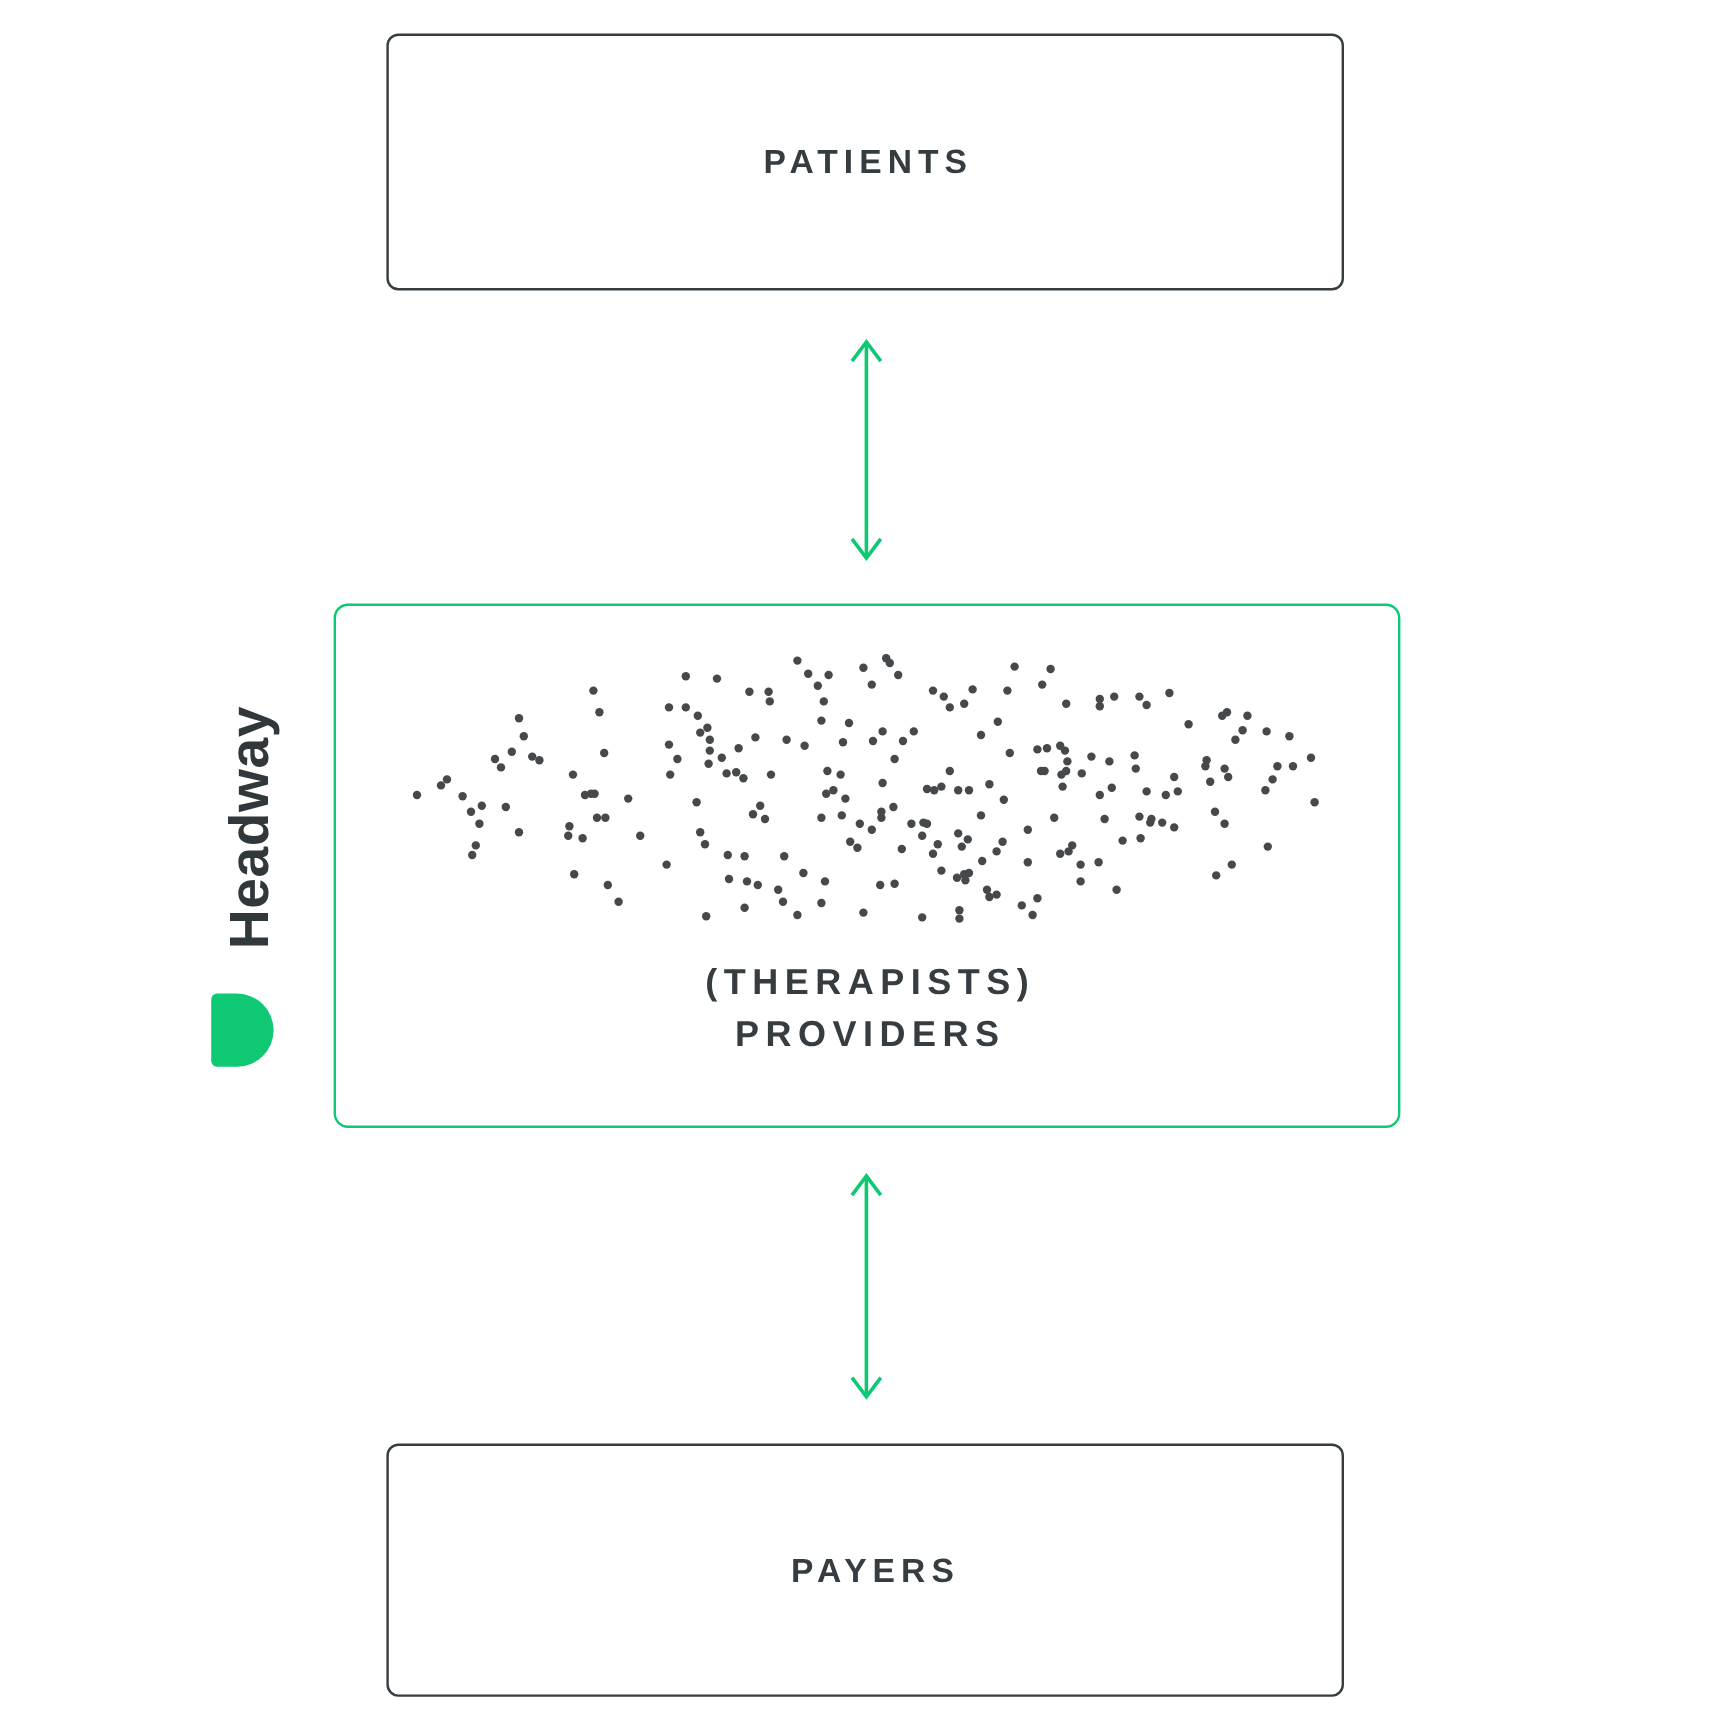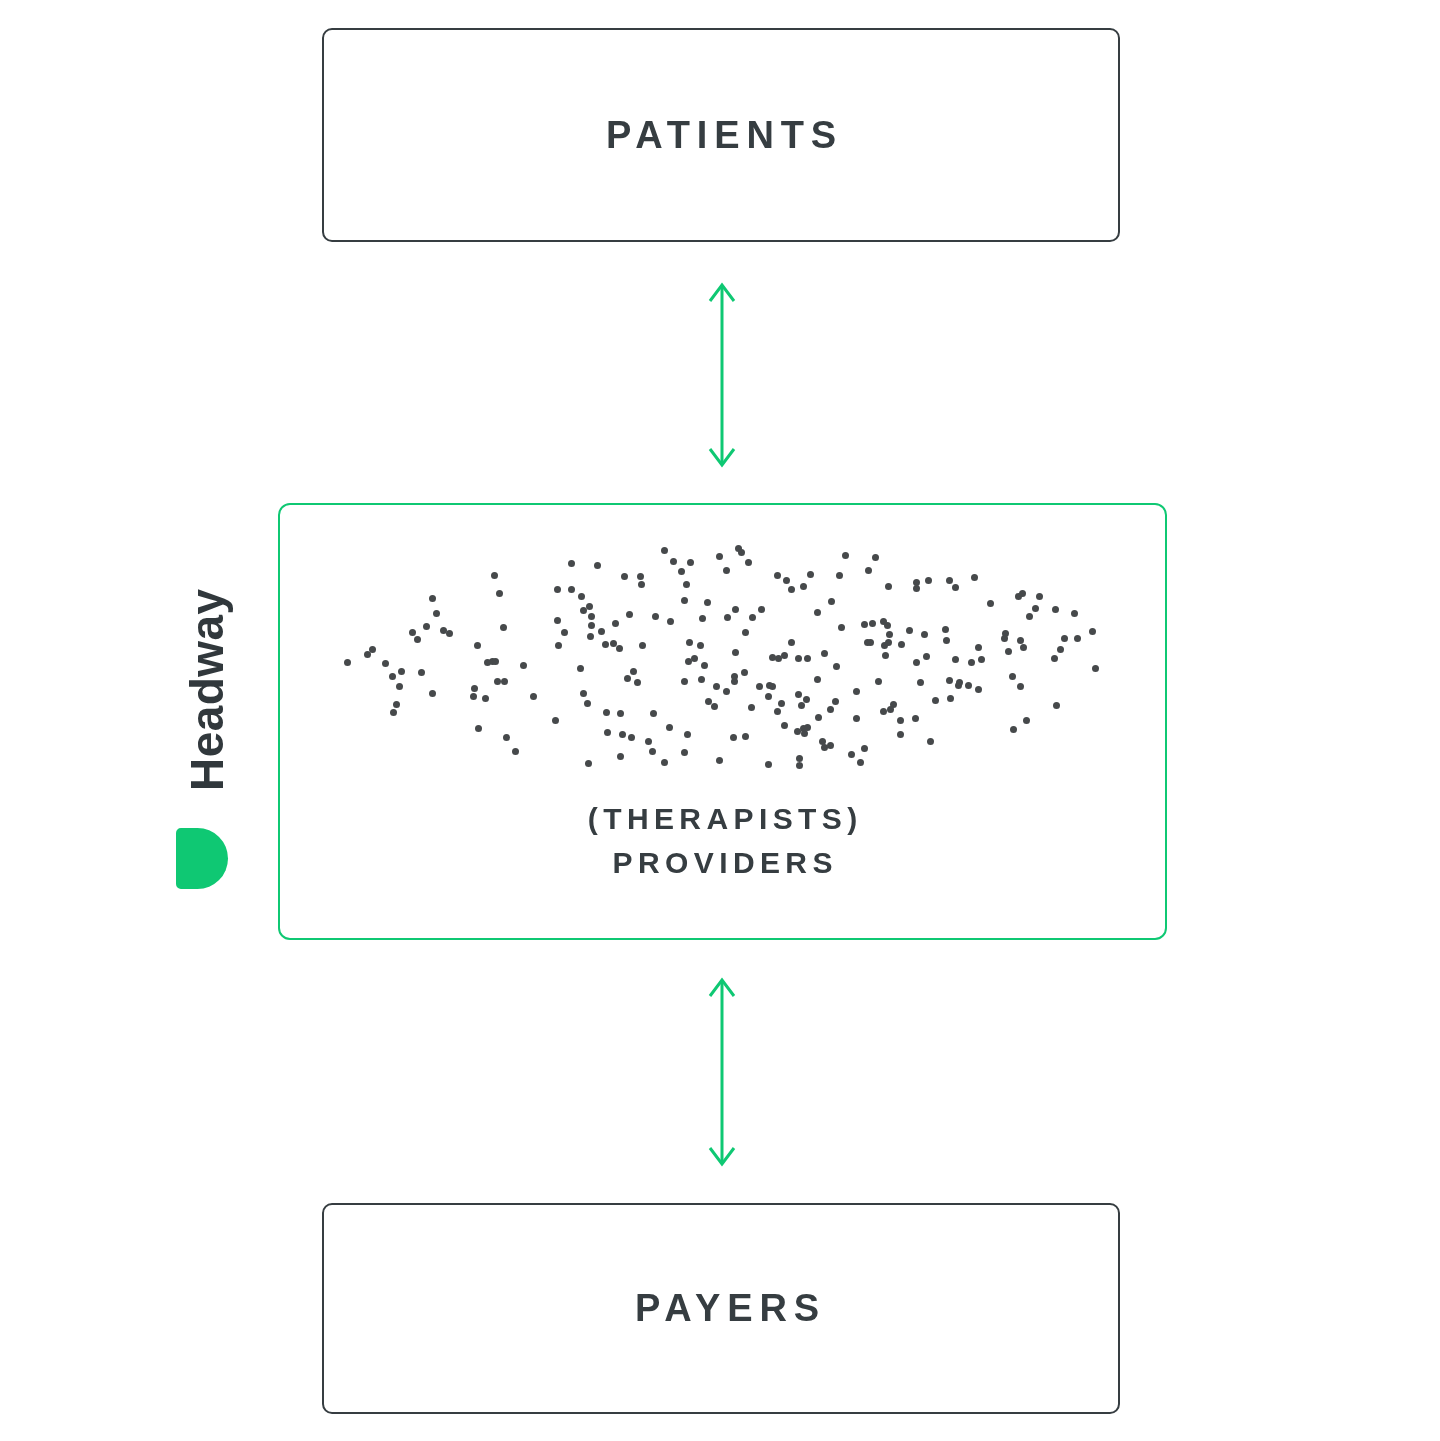--- a/index.html
+++ b/index.html
@@ -23,21 +23,21 @@
     border:2px solid var(--ink);
     border-radius:10px;
     background:var(--bg);
     display:flex;
     align-items:center;
     justify-content:center;
   }
   .node-label{
     color:var(--ink);
     font-weight:bold;
-    font-size:38px;
+    font-size:28px;
     letter-spacing:0.18em;
     text-indent:0.18em;
     text-align:center;
   }
   .box-patients{left:322px;top:28px;width:798px;height:214px;}
   .box-payers{left:322px;top:1203px;width:798px;height:211px;padding-left:12px;}
   .box-providers{
     position:absolute;
     left:278px;top:503px;width:889px;height:437px;
     border:2px solid var(--green);

